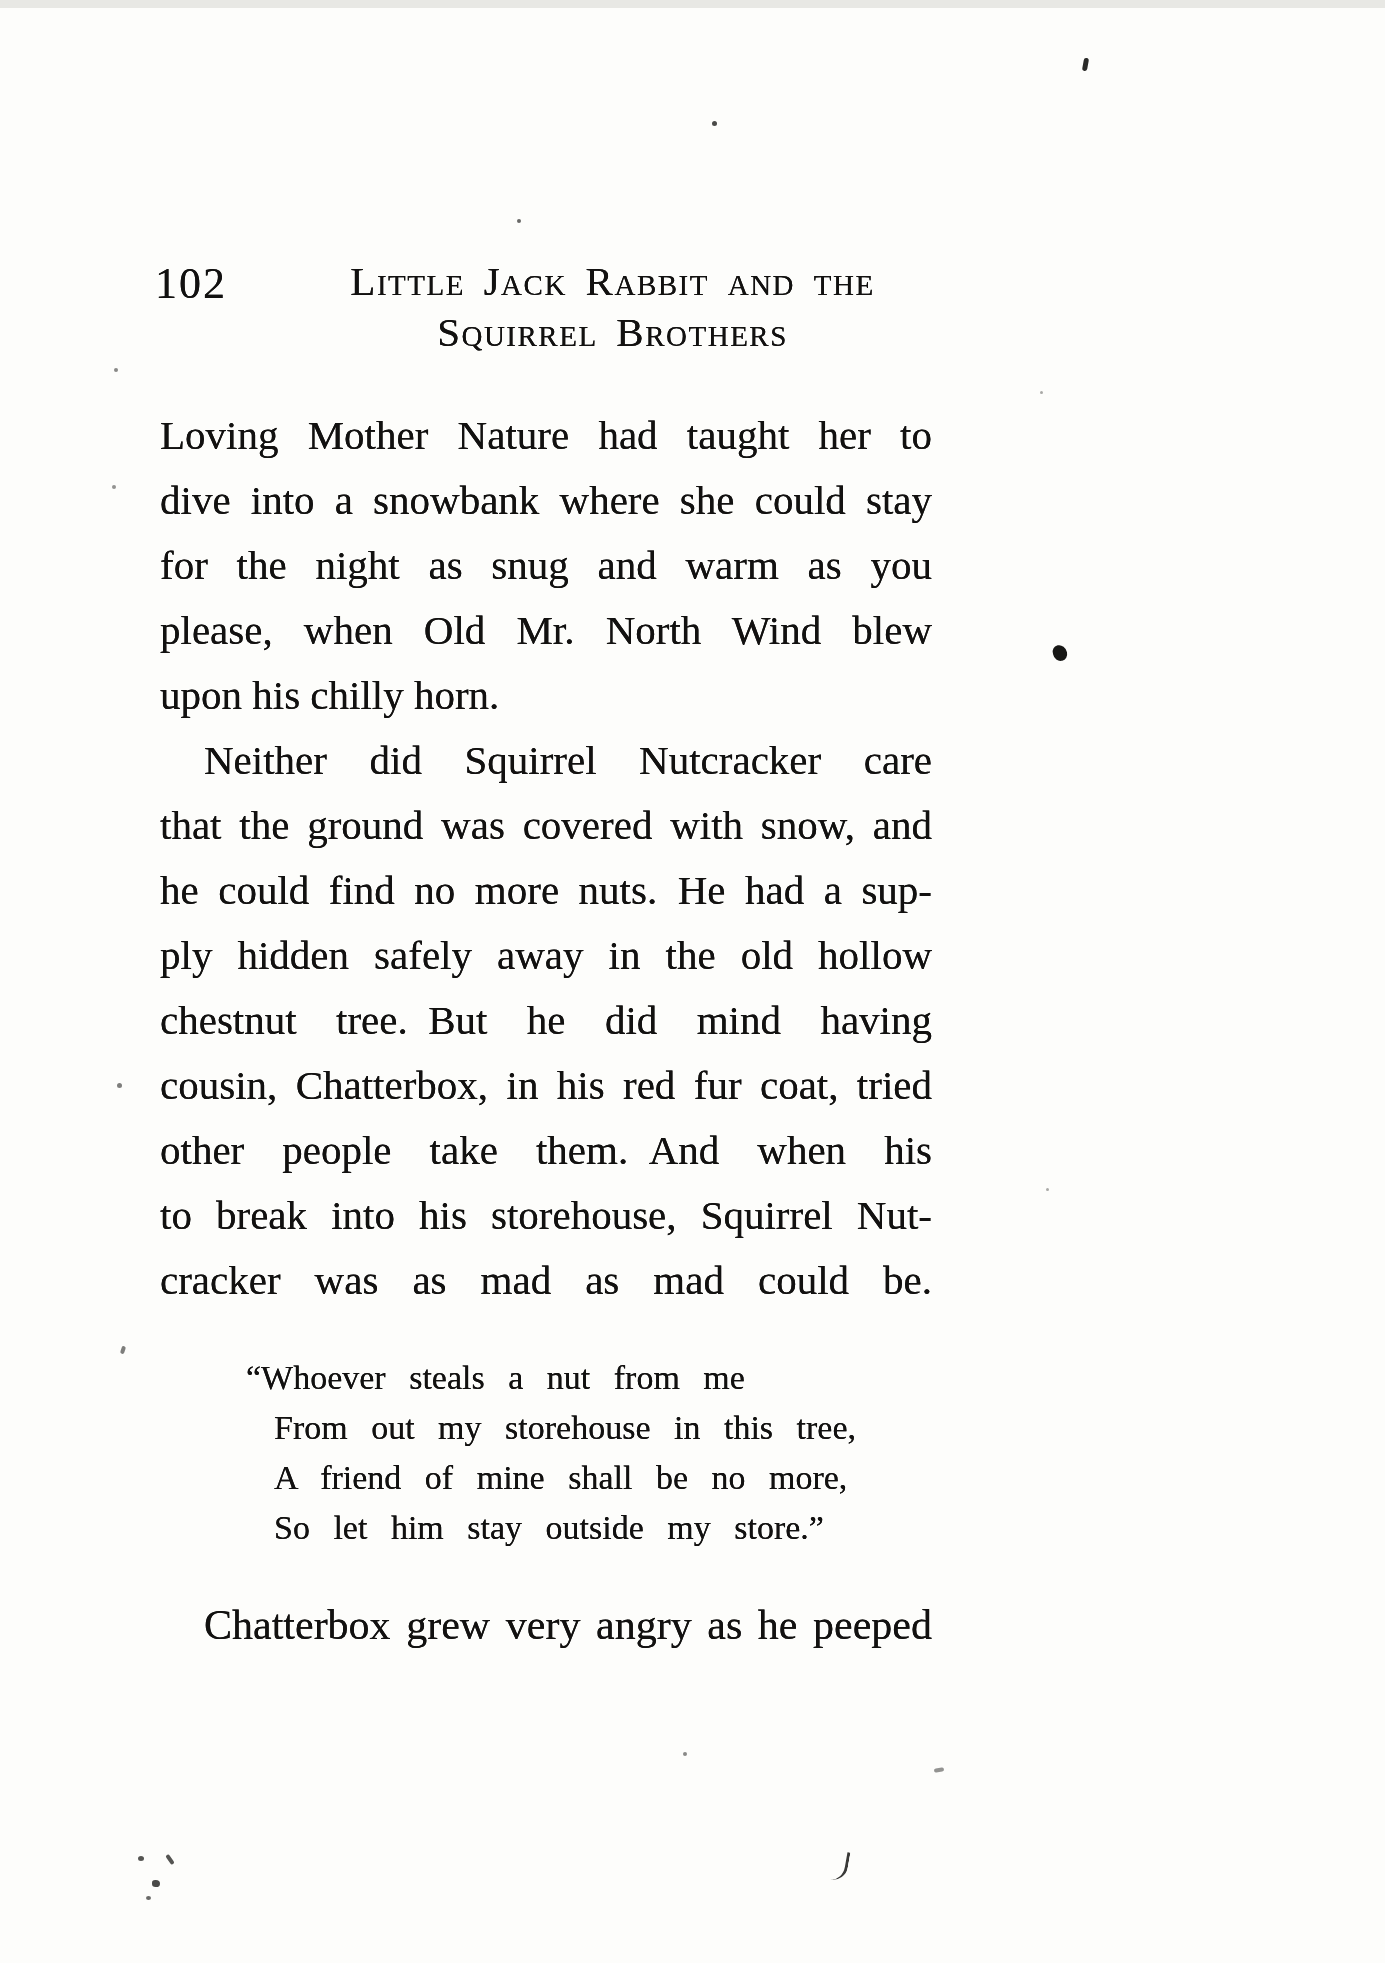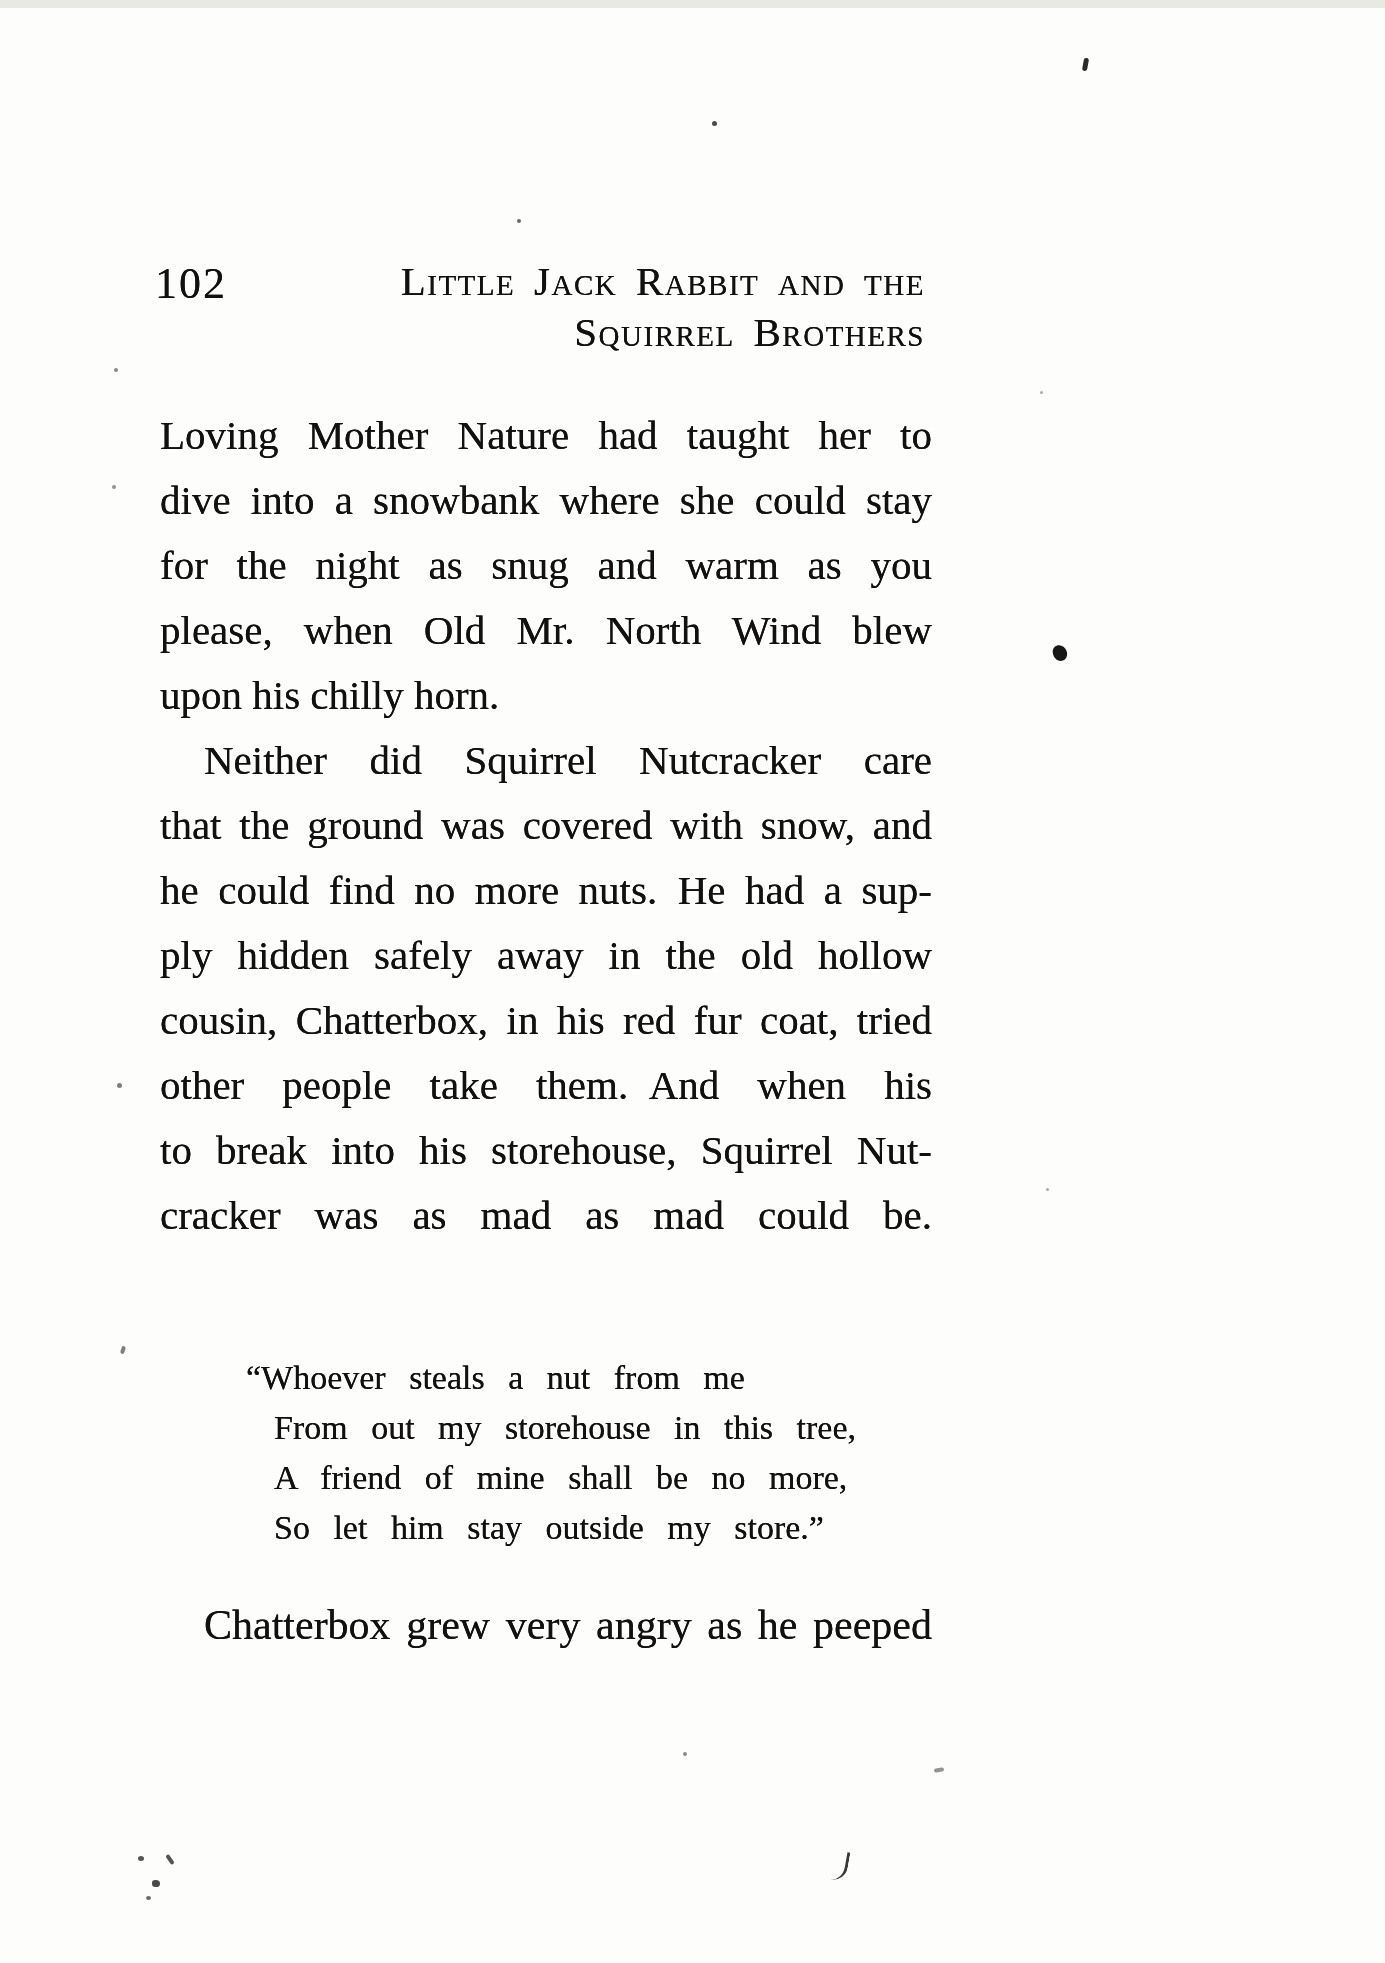--- a/index.html
+++ b/index.html
@@ -13,21 +13,21 @@
     overflow:hidden;
   }
   
   .page-number{
     position:absolute;left:155px;top:250px;
     font-size:44px;letter-spacing:2px;
     text-shadow:0 0 .4px currentColor;
   }
   .header-title{
     position:absolute;left:300px;top:248px;width:625px;
-    text-align:right;
+    text-align:center;
     font-variant:small-caps;
     font-size:41px;line-height:51px;
     letter-spacing:1.5px;word-spacing:7px;
     text-shadow:0 0 .4px currentColor;
   }
   
   .body-block{
     position:absolute;left:160px;top:395px;width:772px;
     font-size:41px;line-height:65px;
     text-shadow:0 0 .4px currentColor;
@@ -88,20 +88,21 @@
   <div class="body-block">
     <div class="jl">Loving Mother Nature had taught her to</div>
     <div class="jl">dive into a snowbank where she could stay</div>
     <div class="jl">for the night as snug and warm as you</div>
     <div class="jl">please, when Old Mr. North Wind blew</div>
     <div class="jl-last">upon his chilly horn.</div>
     <div class="jl indent">Neither did Squirrel Nutcracker care</div>
     <div class="jl">that the ground was covered with snow, and</div>
     <div class="jl">he could find no more nuts. He had a sup-</div>
     <div class="jl">ply hidden safely away in the old hollow</div>
+    <div class="jl">chestnut tree. But he did mind having</div>
     <div class="jl">cousin, Chatterbox, in his red fur coat, tried</div>
     <div class="jl">other people take them. And when his</div>
     <div class="jl">to break into his storehouse, Squirrel Nut-</div>
     <div class="jl">cracker was as mad as mad could be.</div>
   </div>
 
   <div class="verse-block">
     <div class="verse-line">“Whoever steals a nut from me</div>
     <div class="verse-line verse-cont">From out my storehouse in this tree,</div>
     <div class="verse-line verse-cont">A friend of mine shall be no more,</div>

